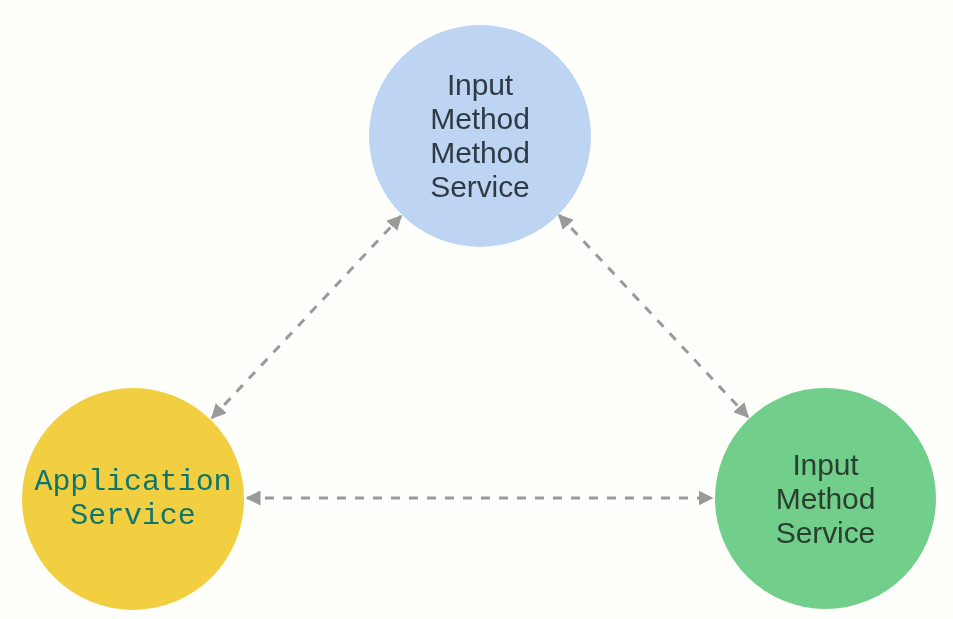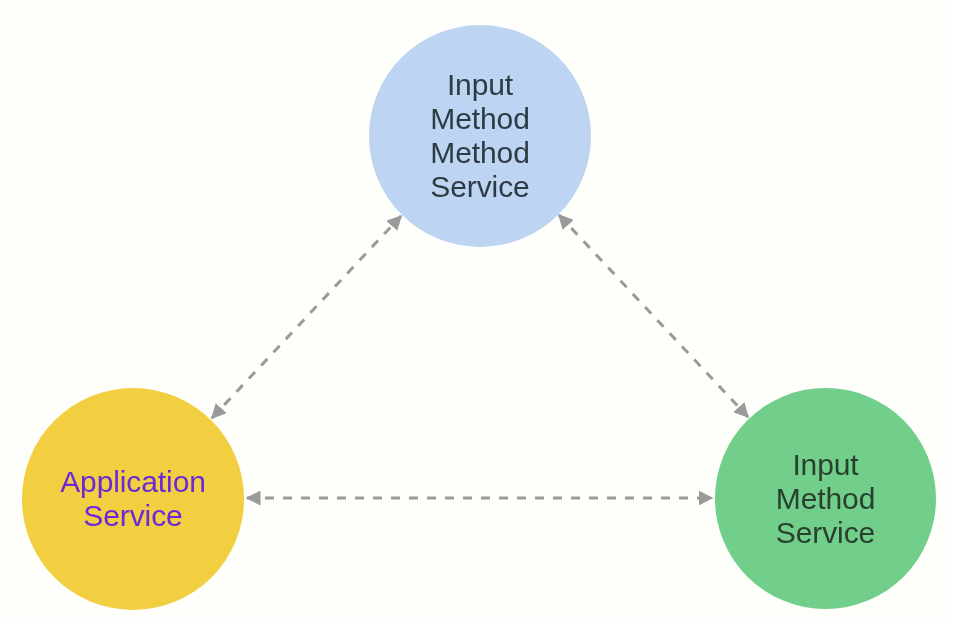--- a/index.html
+++ b/index.html
@@ -52,21 +52,22 @@
     width: 222px;
     height: 222px;
     background: #bdd5f2;
   }
   #node-app {
     left: 22px;
     top: 388px;
     width: 222px;
     height: 222px;
     background: #f2ce41;
-    color: #6d28d9;
+    color: #0f766e;
+    font-family: Liberation Mono, monospace;
   }
   #node-ims {
     left: 715px;
     top: 388px;
     width: 221px;
     height: 221px;
     background: #71ce8b;
     color: #29402f;
   }
 </style>

